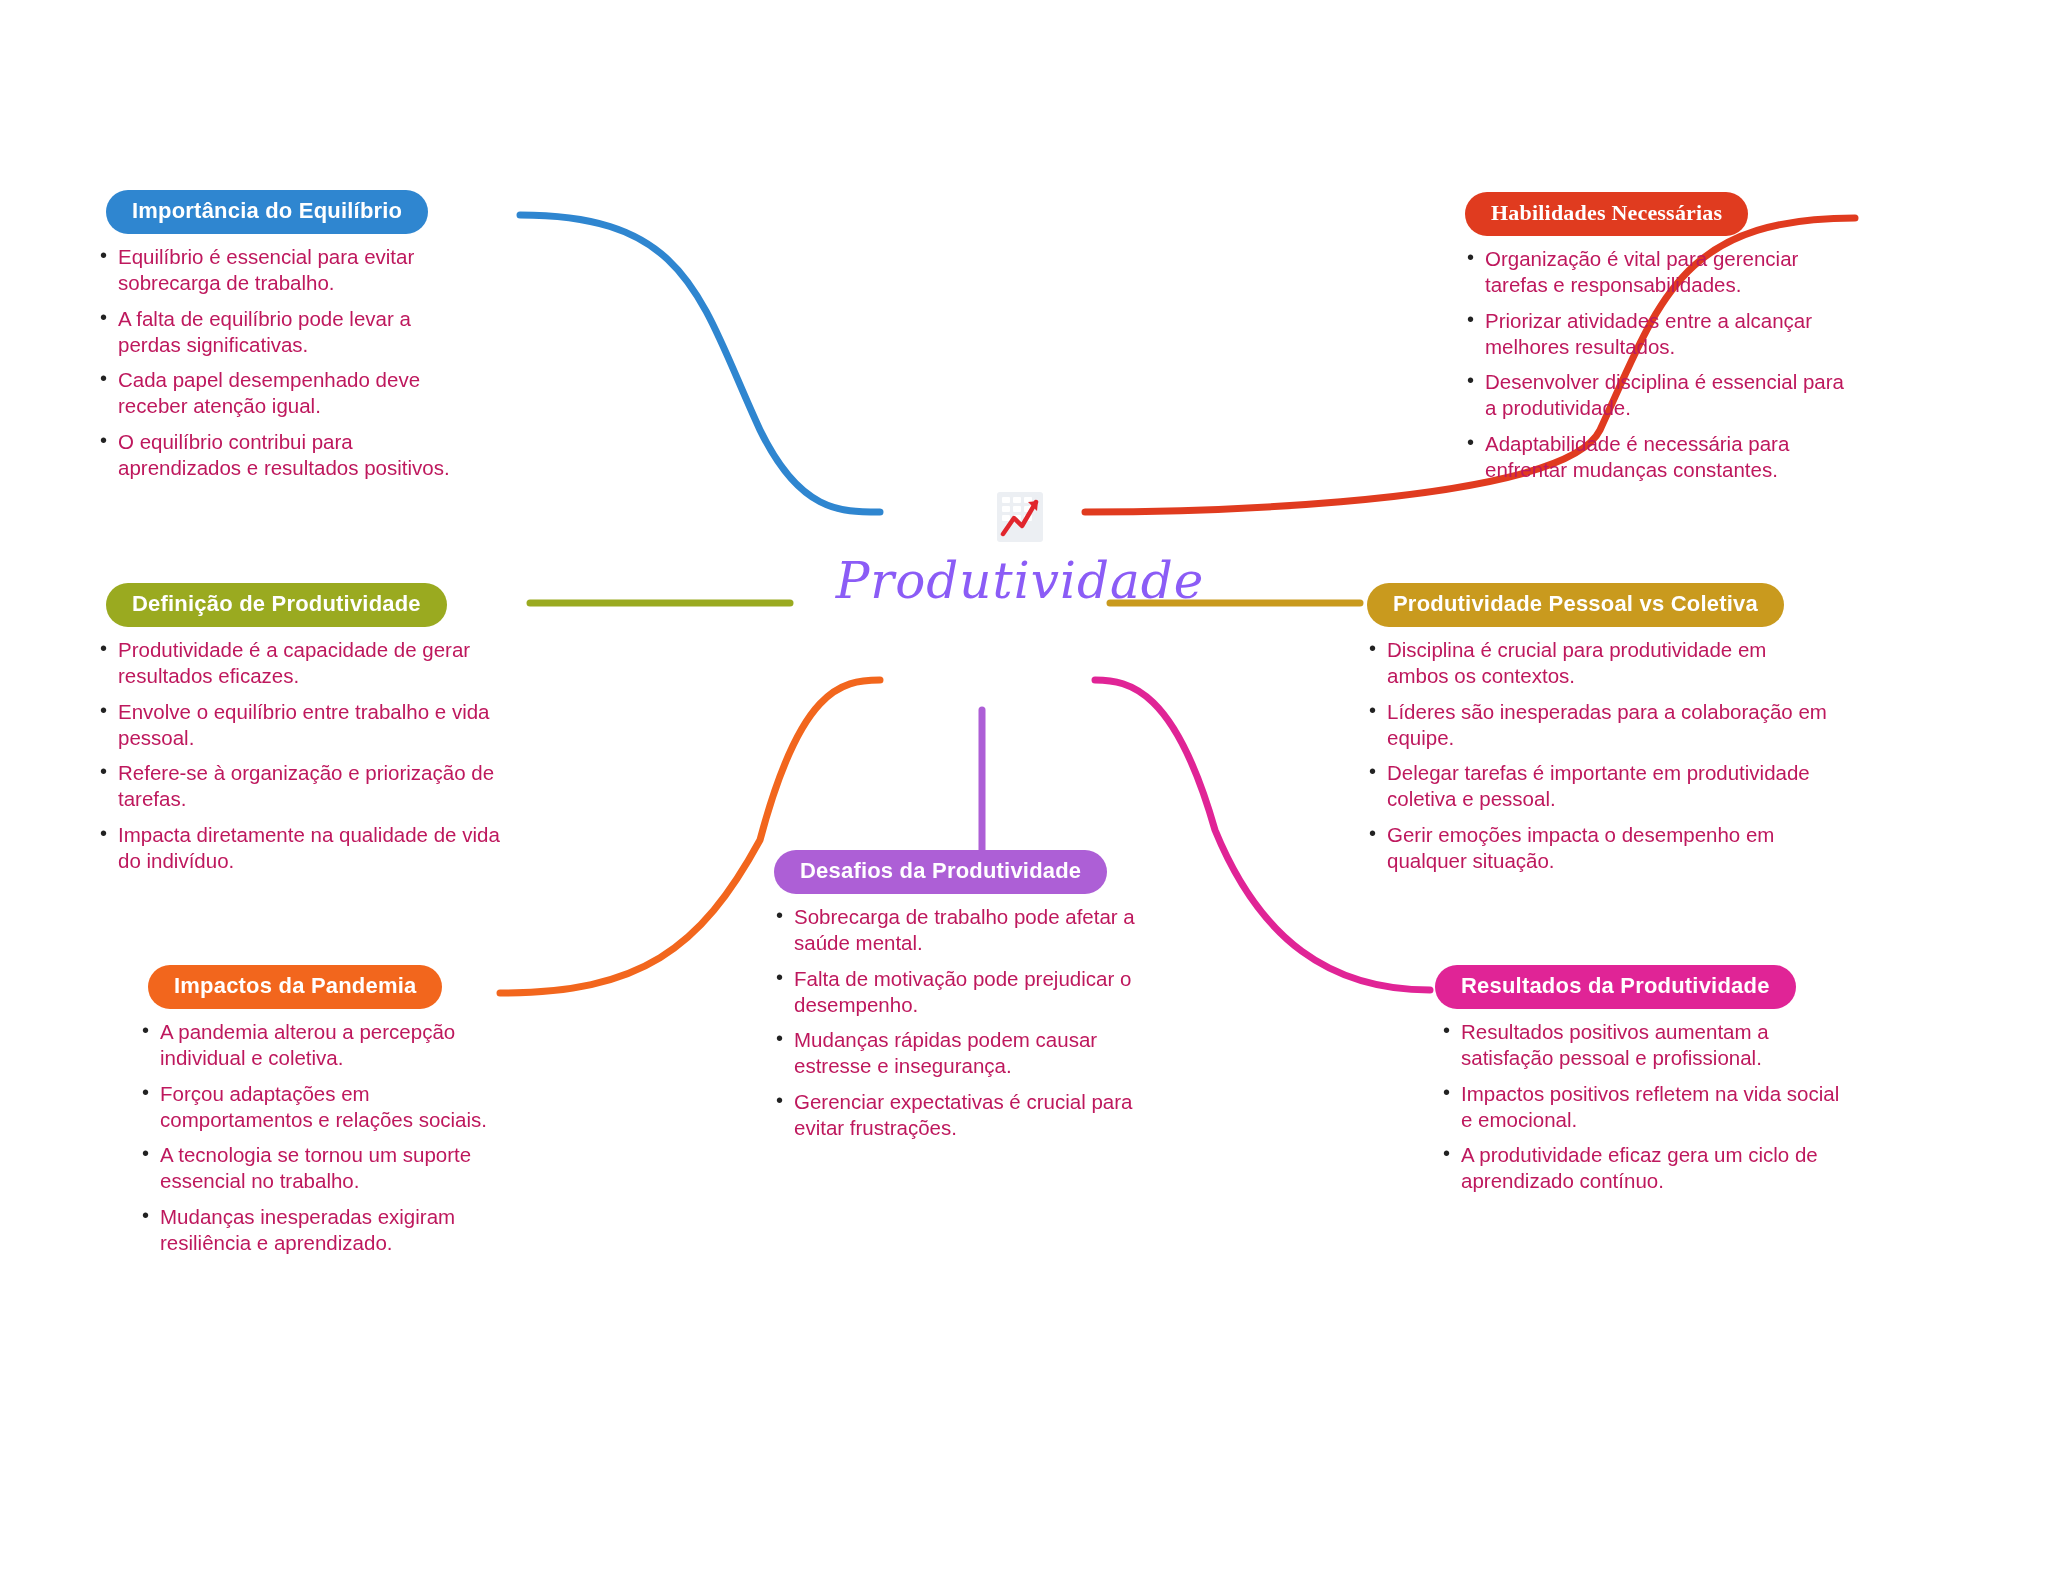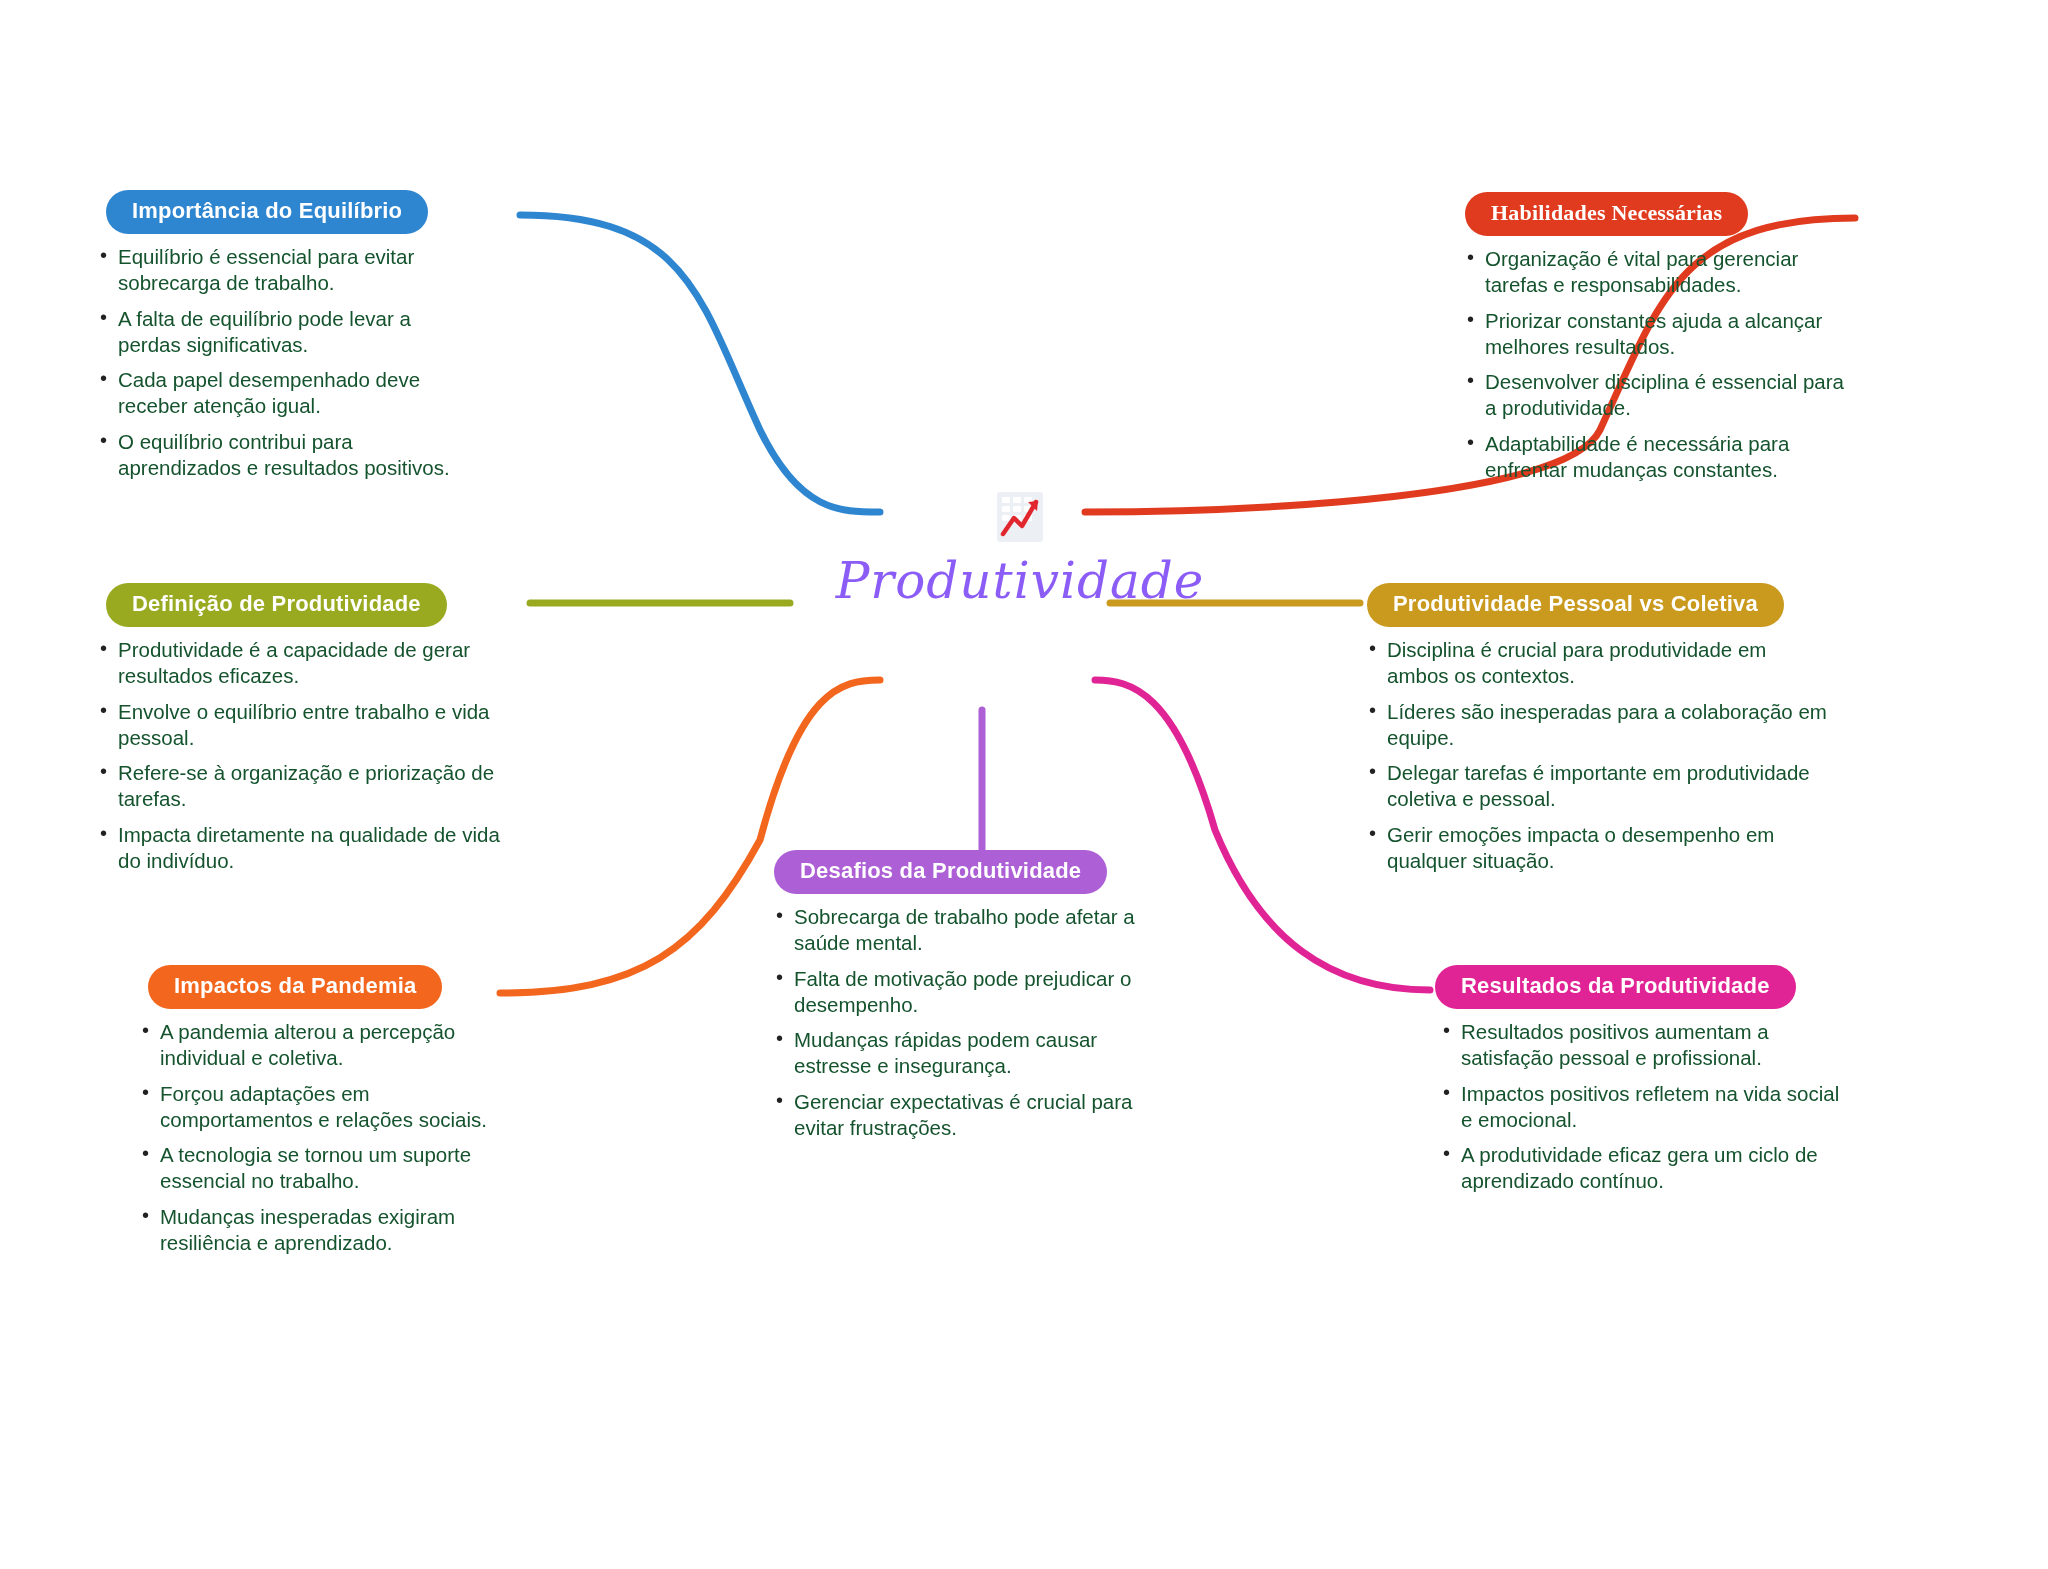--- a/index.html
+++ b/index.html
@@ -53,21 +53,21 @@
     margin: 10px 0 0 0;
     padding: 0;
   }
 
   .branch-list li {
     position: relative;
     padding-left: 20px;
     margin-bottom: 9px;
     font-size: 20.5px;
     line-height: 1.28;
-    color: #14532d;
+    color: #be185d;
     max-width: 400px;
   }
 
   .branch-list li:before {
     content: "\2022";
     position: absolute;
     left: 2px;
     top: -1px;
     font-size: 20px;
     color: #222222;
@@ -184,21 +184,21 @@
       <li>A falta de equilíbrio pode levar a perdas significativas.</li>
       <li>Cada papel desempenhado deve receber atenção igual.</li>
       <li>O equilíbrio contribui para aprendizados e resultados positivos.</li>
     </ul>
   </div>
 
   <div class="branch" id="branch-habilidades">
     <div class="branch-header" style="background:#e03b1f;font-family:Liberation Serif, serif;">Habilidades Necessárias</div>
     <ul class="branch-list">
       <li>Organização é vital para gerenciar tarefas e responsabilidades.</li>
-      <li>Priorizar constantes ajuda a alcançar melhores resultados.</li>
+      <li>Priorizar atividades entre a alcançar melhores resultados.</li>
       <li>Desenvolver disciplina é essencial para a produtividade.</li>
       <li>Adaptabilidade é necessária para enfrentar mudanças constantes.</li>
     </ul>
   </div>
 
   <div class="branch" id="branch-definicao">
     <div class="branch-header" style="background:#9aaa20;">Definição de Produtividade</div>
     <ul class="branch-list">
       <li>Produtividade é a capacidade de gerar resultados eficazes.</li>
       <li>Envolve o equilíbrio entre trabalho e vida pessoal.</li>

